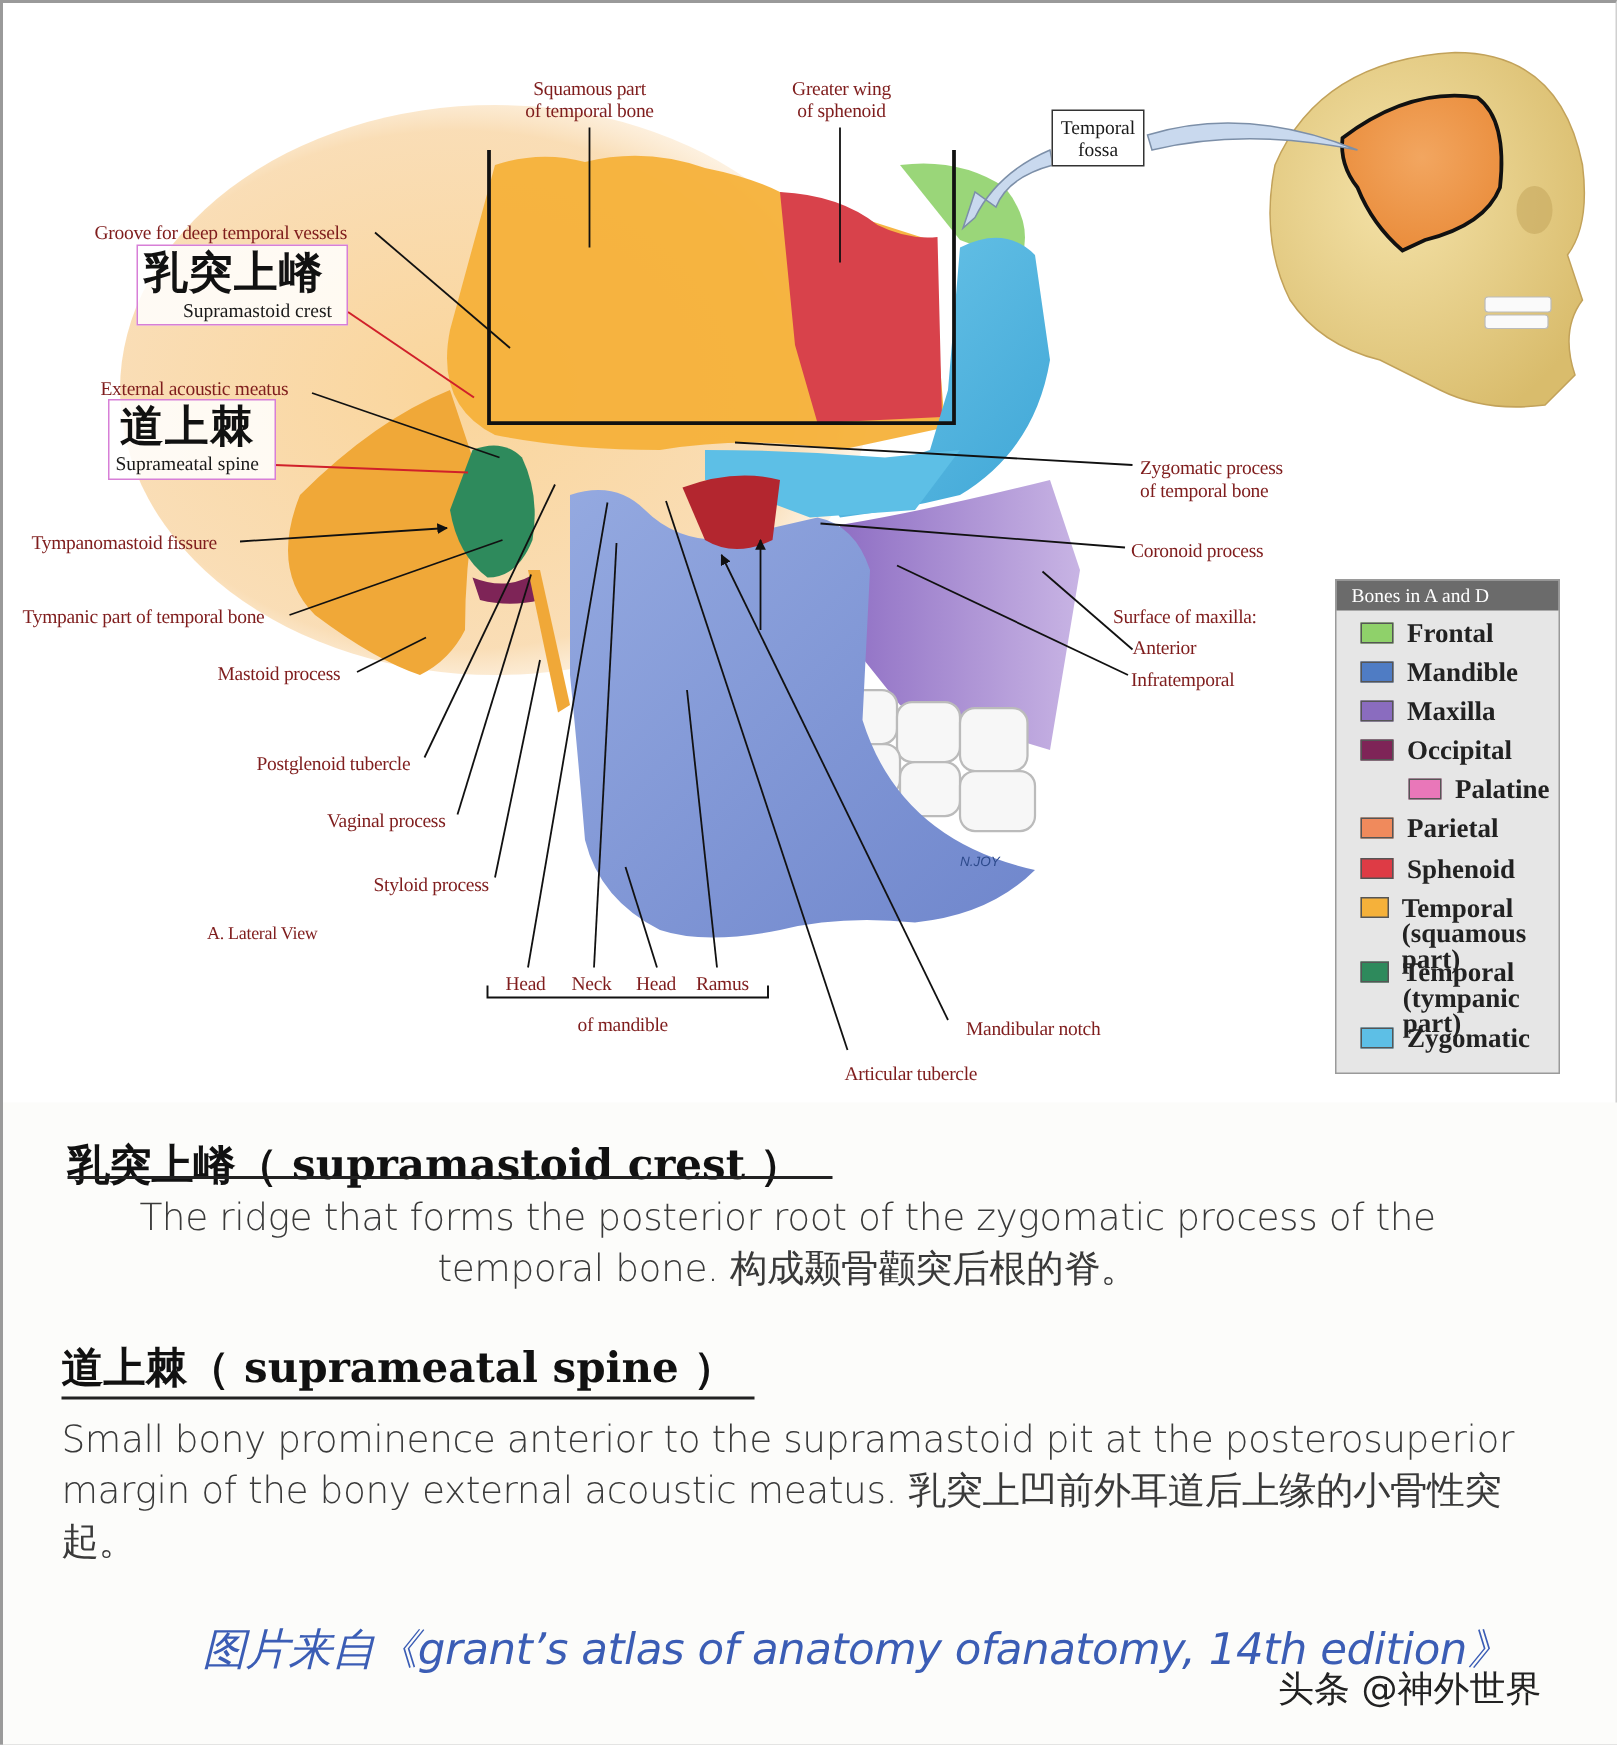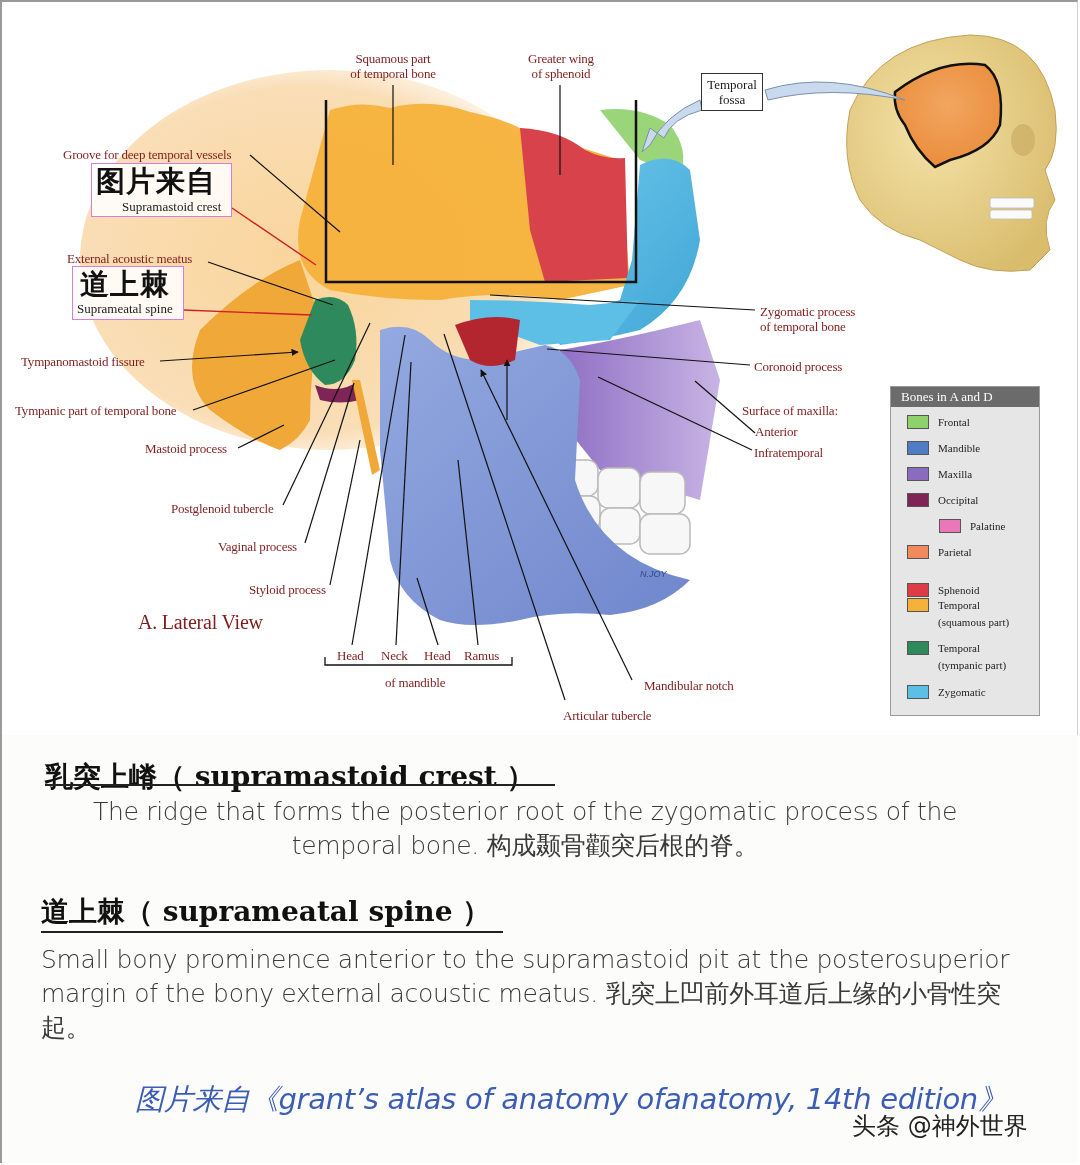--- a/index.html
+++ b/index.html
@@ -54,22 +54,23 @@
   }
   .legend-title {
     background: #6b6b6b; color: #fff; font-size: 13px; height: 20px; line-height: 20px;
     padding-left: 10px; font-family: "Liberation Serif", serif;
   }
   .legend-item { position: absolute; left: 16px; display: flex; align-items: flex-start; }
   .legend-swatch {
     width: 22px; height: 14px; border: 1px solid #555; box-sizing: border-box; margin-right: 9px; margin-top: 1px;
   }
   .legend-text {
-    font-size: 11px; line-height: 17px; color: #222; white-space: pre-line;
+    font-size: 18px; line-height: 17px; color: #222; white-space: pre-line;
     font-family: "Liberation Serif", serif;
+    font-weight: bold;
   }
 
   .heading {
     position: absolute; font-family: "DejaVu Serif", serif; font-weight: bold;
     font-size: 28px; color: #111; white-space: nowrap; line-height: 36px;
   }
   .heading-rule { position: absolute; height: 2px; background: #222; }
   .desc {
     position: absolute; font-family: "DejaVu Sans", sans-serif; font-weight: 300;
     font-size: 25px; color: #3a3a3a; line-height: 34px; letter-spacing: -0.3px;
@@ -206,36 +207,36 @@
 <div class="lbl center multi" style="left:338px; top:51px; width:110px;">Squamous part
 of temporal bone</div>
 <div class="lbl center multi" style="left:510px; top:51px; width:102px;">Greater wing
 of sphenoid</div>
 <div class="fossa-box">Temporal
 fossa</div>
 
 <div class="lbl" style="left:63px; top:147px;">Groove for deep temporal vessels</div>
 
 <div class="cn-box" style="left:91px; top:163px; width:141px; height:54px;"></div>
-<div class="cn-big" style="left:96px; top:165px;">图片来自</div>
+<div class="cn-big" style="left:96px; top:165px;">乳突上嵴</div>
 <div class="cn-sub" style="left:122px; top:200px;">Supramastoid crest</div>
 
 <div class="lbl" style="left:67px; top:251px;">External acoustic meatus</div>
 
 <div class="cn-box" style="left:72px; top:266px; width:112px; height:54px;"></div>
 <div class="cn-big" style="left:80px; top:268px;">道上棘</div>
 <div class="cn-sub" style="left:77px; top:302px;">Suprameatal spine</div>
 
 <div class="lbl" style="left:21px; top:354px;text-align:center;">Tympanomastoid fissure</div>
 <div class="lbl" style="left:15px; top:403px;">Tympanic part of temporal bone</div>
 <div class="lbl" style="left:145px; top:441px;">Mastoid process</div>
 <div class="lbl" style="left:171px; top:501px;">Postglenoid tubercle</div>
 <div class="lbl" style="left:218px; top:539px;">Vaginal process</div>
 <div class="lbl" style="left:249px; top:582px;">Styloid process</div>
-<div class="lbl" style="left:138px; top:615px; font-size:20px;">A. Lateral View</div>
+<div class="lbl" style="left:138px; top:615px; font-size:12px;">A. Lateral View</div>
 
 <div class="lbl multi" style="left:760px; top:304px;">Zygomatic process
 of temporal bone</div>
 <div class="lbl" style="left:754px; top:359px;">Coronoid process</div>
 <div class="lbl" style="left:742px; top:403px;">Surface of maxilla:</div>
 <div class="lbl" style="left:755px; top:424px;">Anterior</div>
 <div class="lbl" style="left:754px; top:445px;">Infratemporal</div>
 
 <div class="lbl" style="left:337px; top:648px;">Head</div>
 <div class="lbl" style="left:381px; top:648px;">Neck</div>
@@ -264,21 +265,21 @@
     <div class="legend-text">Occipital</div>
   </div>
   <div class="legend-item" style="top:131px;margin-left:32px;">
     <div class="legend-swatch" style="background:#e977b9"></div>
     <div class="legend-text">Palatine</div>
   </div>
   <div class="legend-item" style="top:157px;">
     <div class="legend-swatch" style="background:#f08a5c"></div>
     <div class="legend-text">Parietal</div>
   </div>
-  <div class="legend-item" style="top:195px;text-align:center;">
+  <div class="legend-item" style="top:184px;text-align:center;">
     <div class="legend-swatch" style="background:#de3b45"></div>
     <div class="legend-text">Sphenoid</div>
   </div>
   <div class="legend-item" style="top:210px;">
     <div class="legend-swatch" style="background:#f5b13a"></div>
     <div class="legend-text">Temporal
 (squamous part)</div>
   </div>
   <div class="legend-item" style="top:253px;">
     <div class="legend-swatch" style="background:#2e8a5c"></div>

